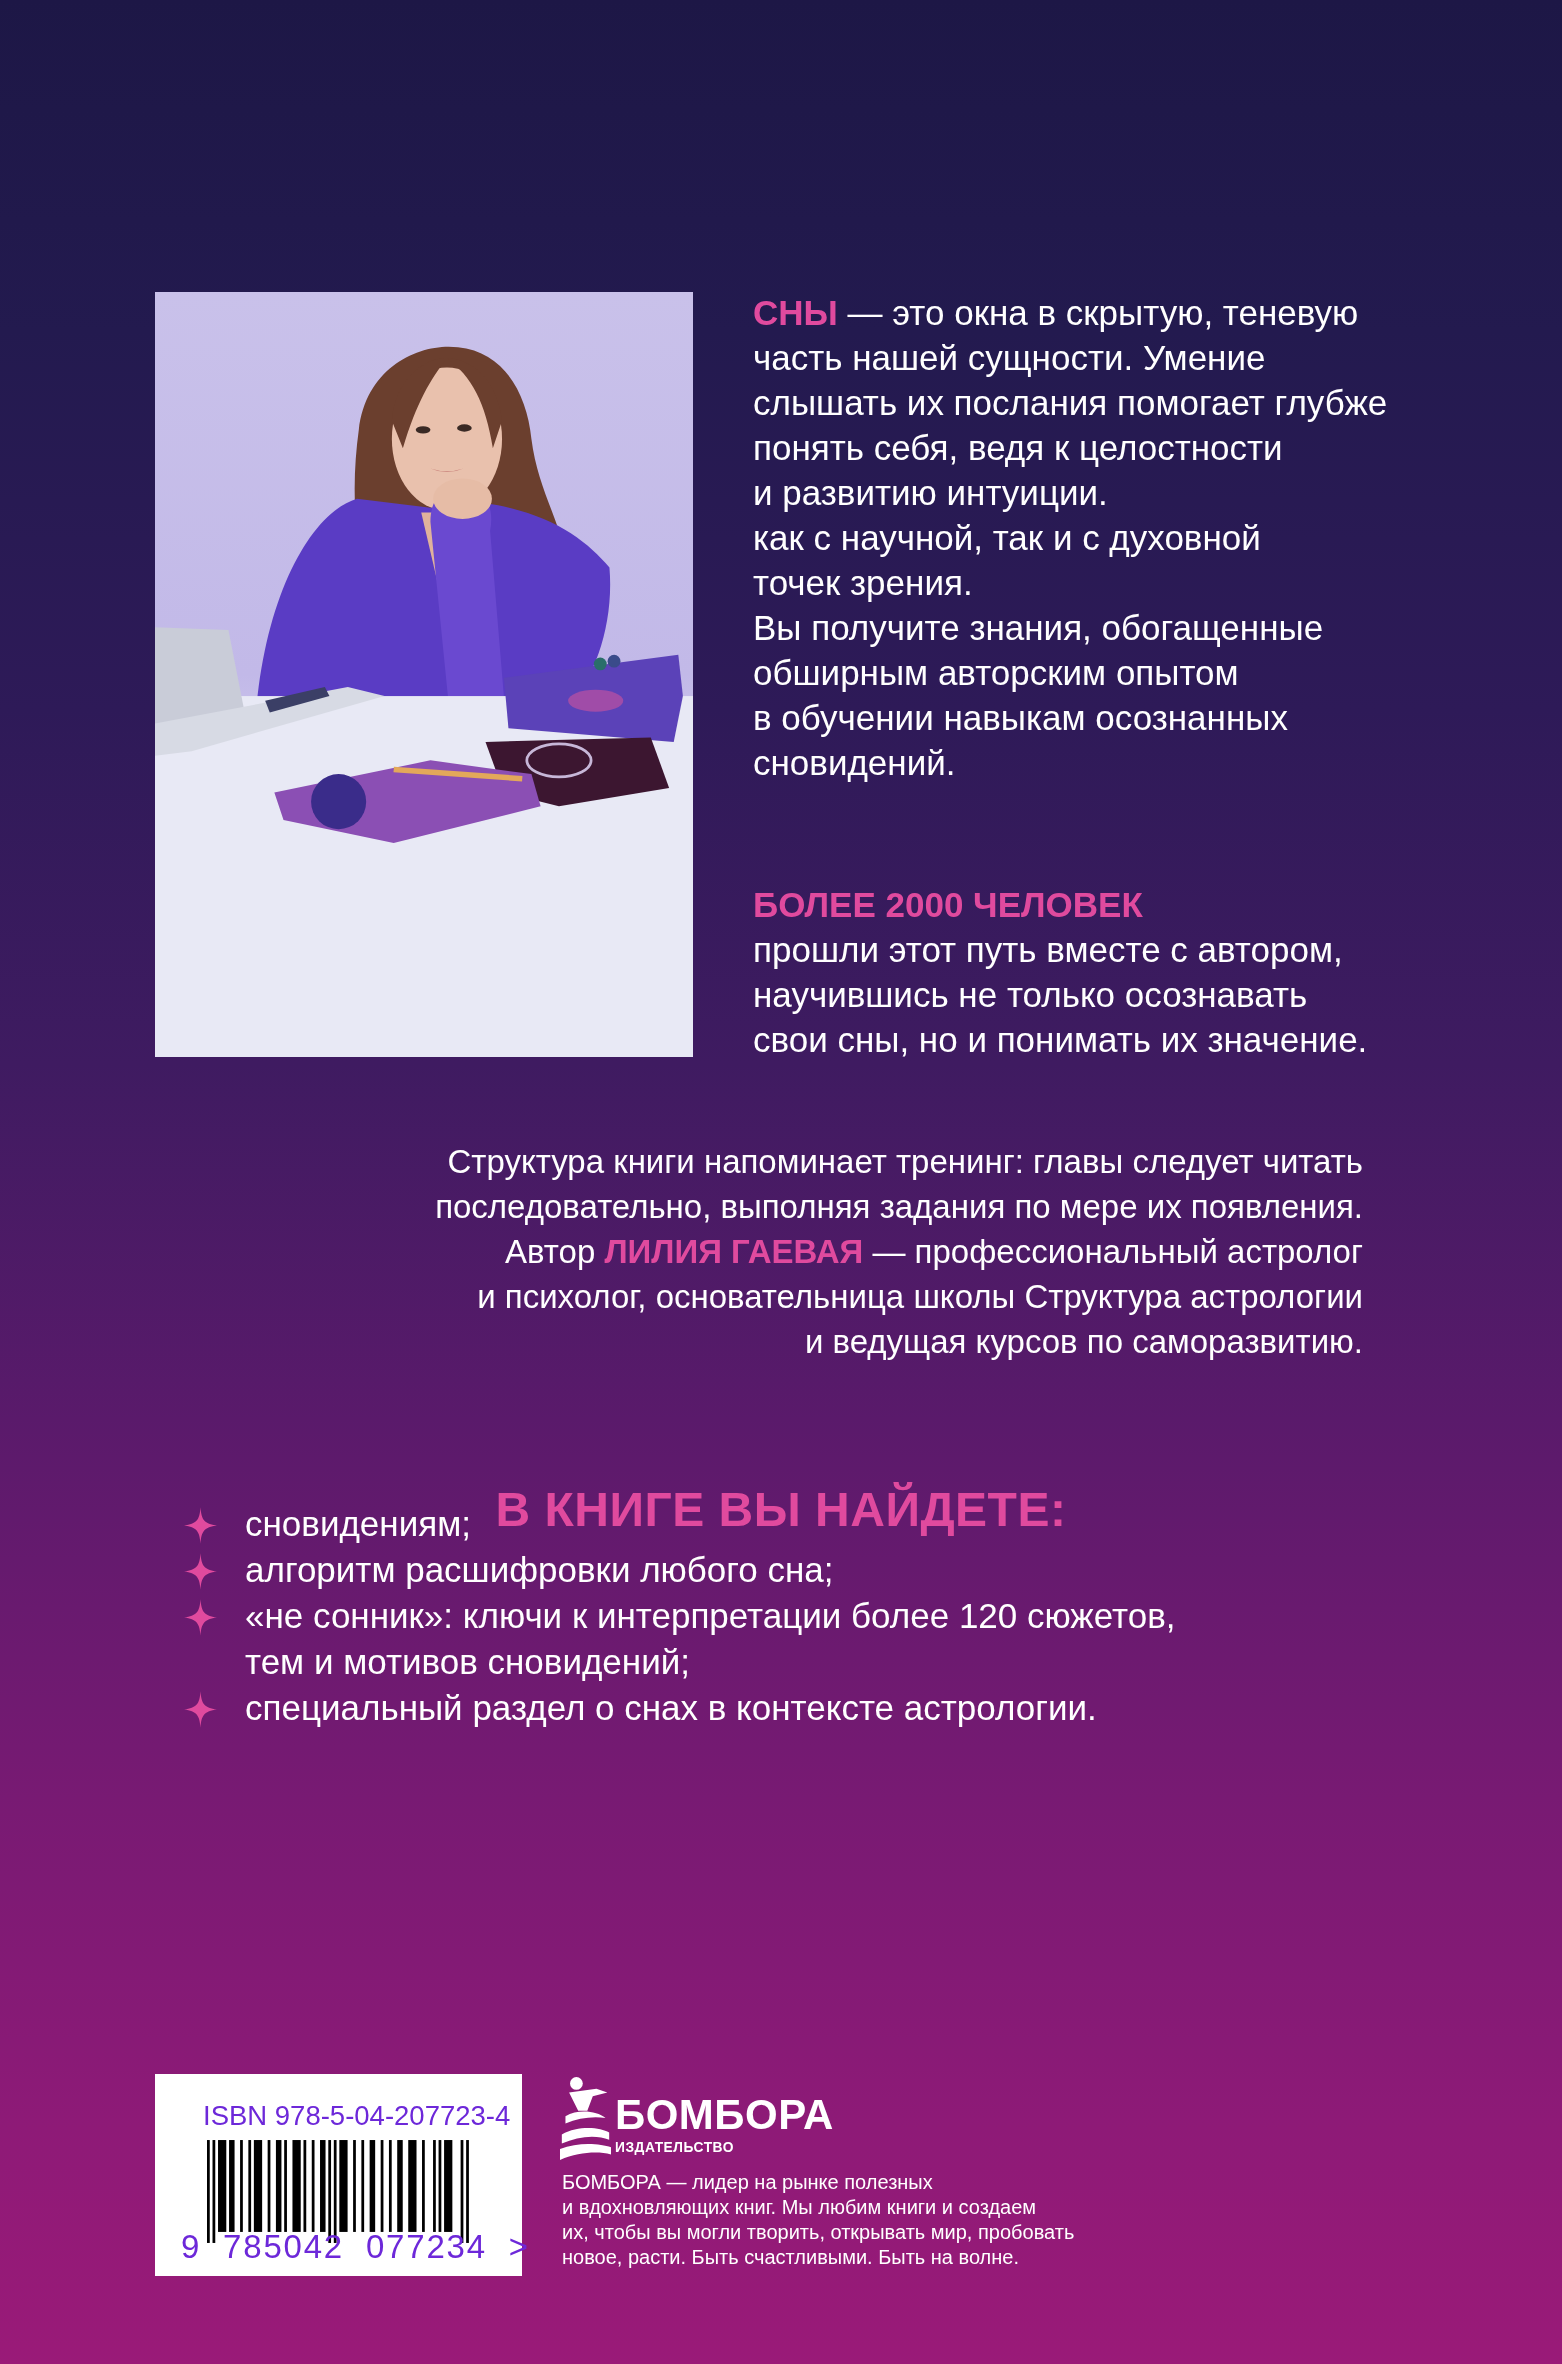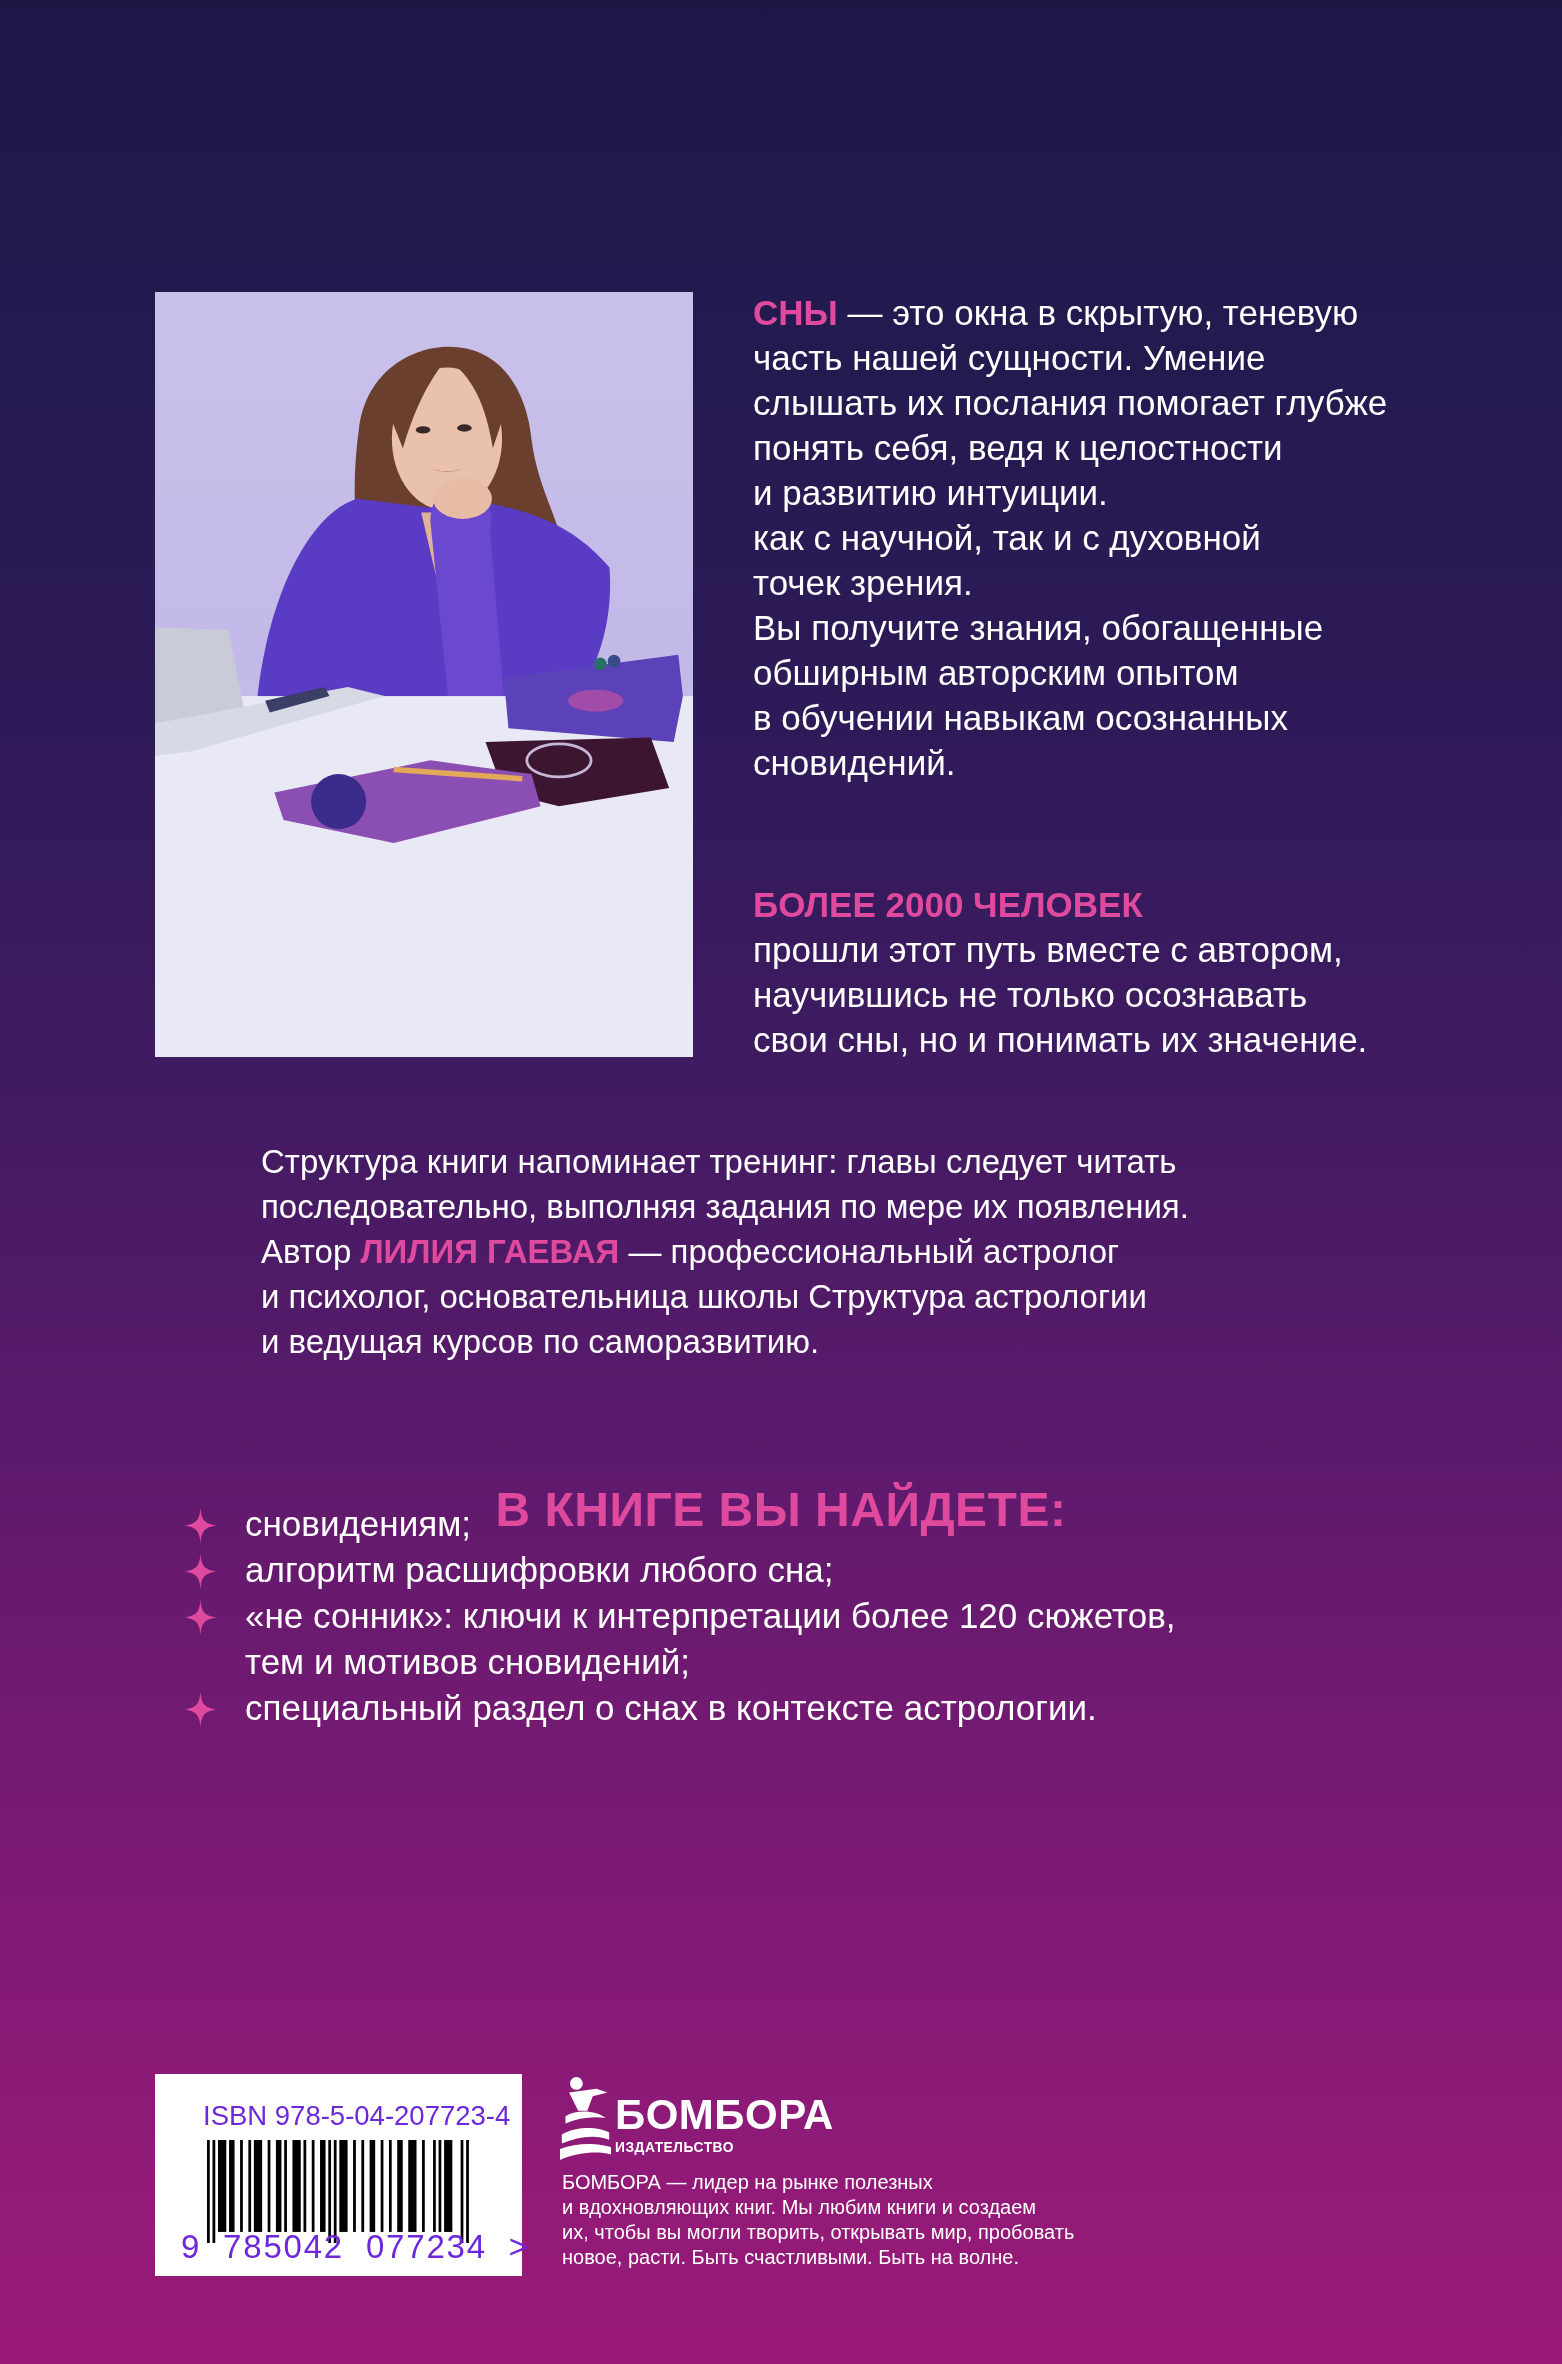--- a/index.html
+++ b/index.html
@@ -18,21 +18,21 @@
     .photo svg { position: absolute; left: 0; top: 0; }
     .intro {
       position: absolute; left: 753px; top: 290px; width: 716px;
       font-size: 35px; line-height: 45px; font-weight: normal;
     }
     .intro p { margin: 0; }
     .stat { position: absolute; left: 753px; top: 882px; width: 735px; font-size: 35px; line-height: 45px; }
     .stat .hl { font-size: 35px; }
     .structure {
       position: absolute; left: 261px; top: 1139px; width: 1102px;
-      font-size: 33px; line-height: 45px;
+      font-size: 33px; line-height: 45px; text-align: right;
     }
     .find-title {
       position: absolute; left: 0; width: 1562px; top: 1434px; text-align: center;
       font-size: 48px; font-weight: bold; color: #e04a9e; letter-spacing: 0.5px; margin-top: 48px;
     }
     .find-list { position: absolute; left: 184px; top: 1501px; width: 1194px; list-style: none; margin: 0; padding: 0; }
     .find-list li { position: relative; padding-left: 61px; font-size: 35px; line-height: 46px; margin-bottom: 0; }
     .star { position: absolute; left: 0; top: 5.5px; width: 33px; height: 37px; }
     .barcode-box {
       position: absolute; left: 155px; top: 2074px; width: 367px; height: 202px; background: #ffffff; color: #6d28d9;

